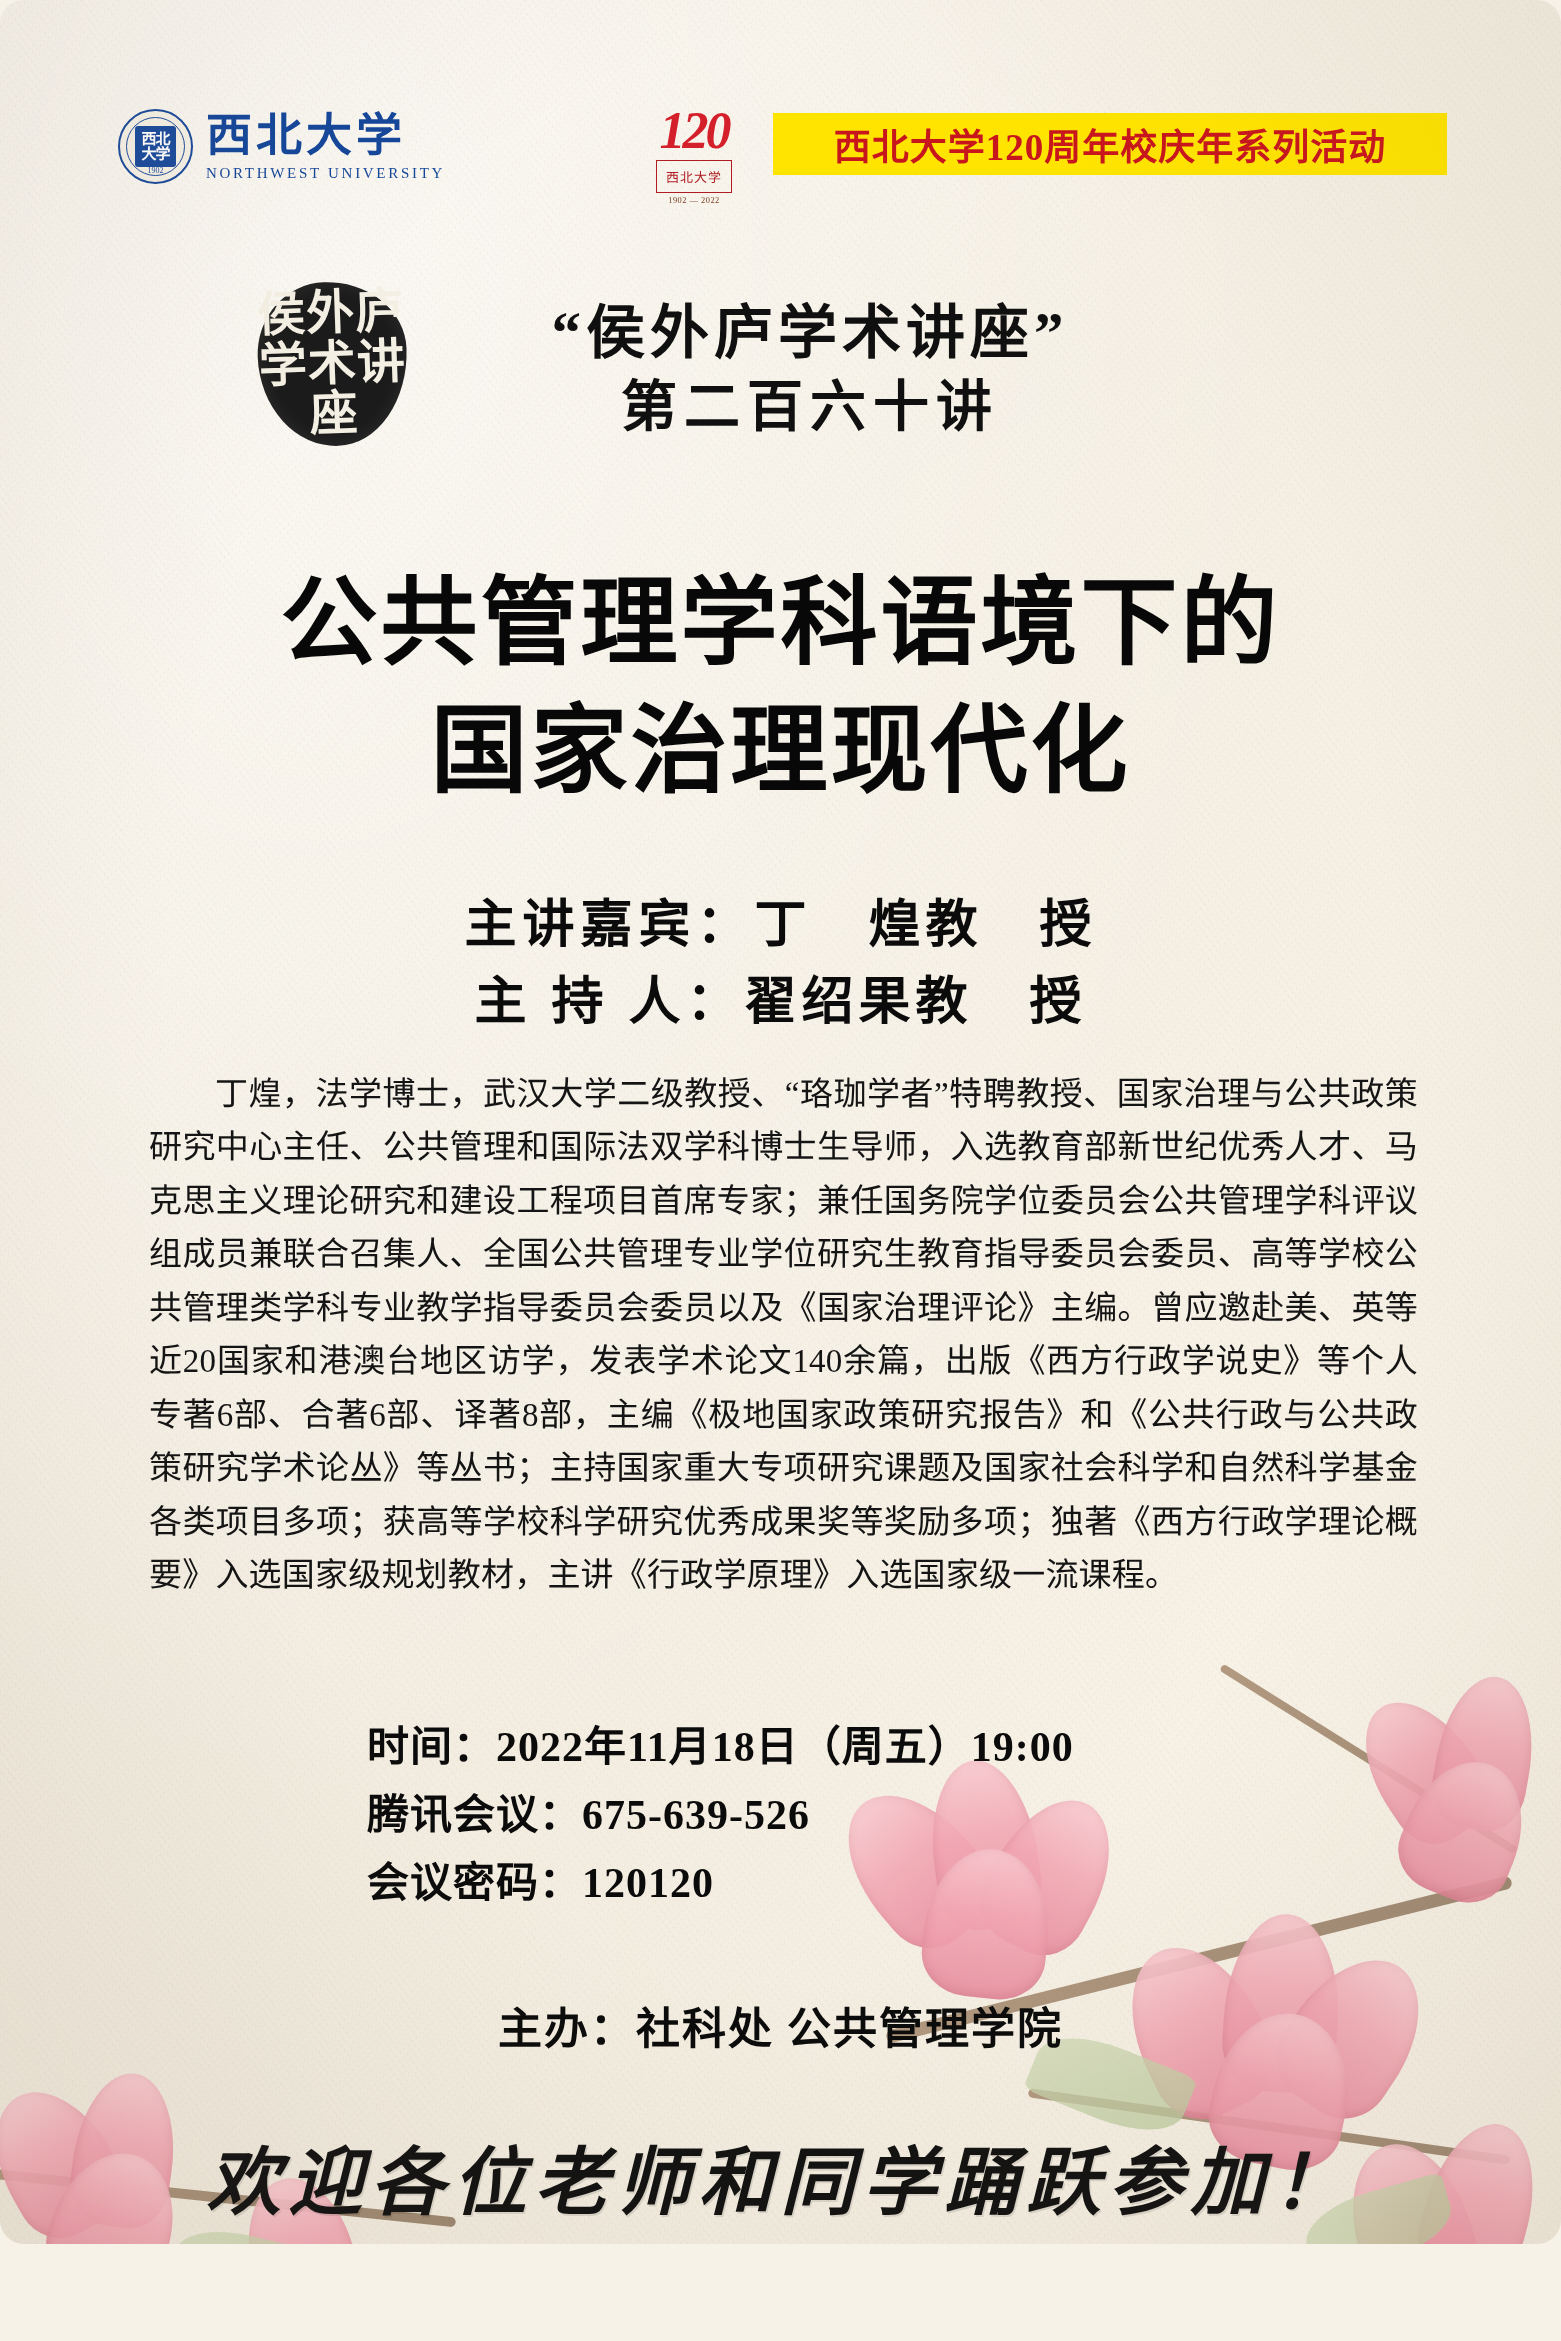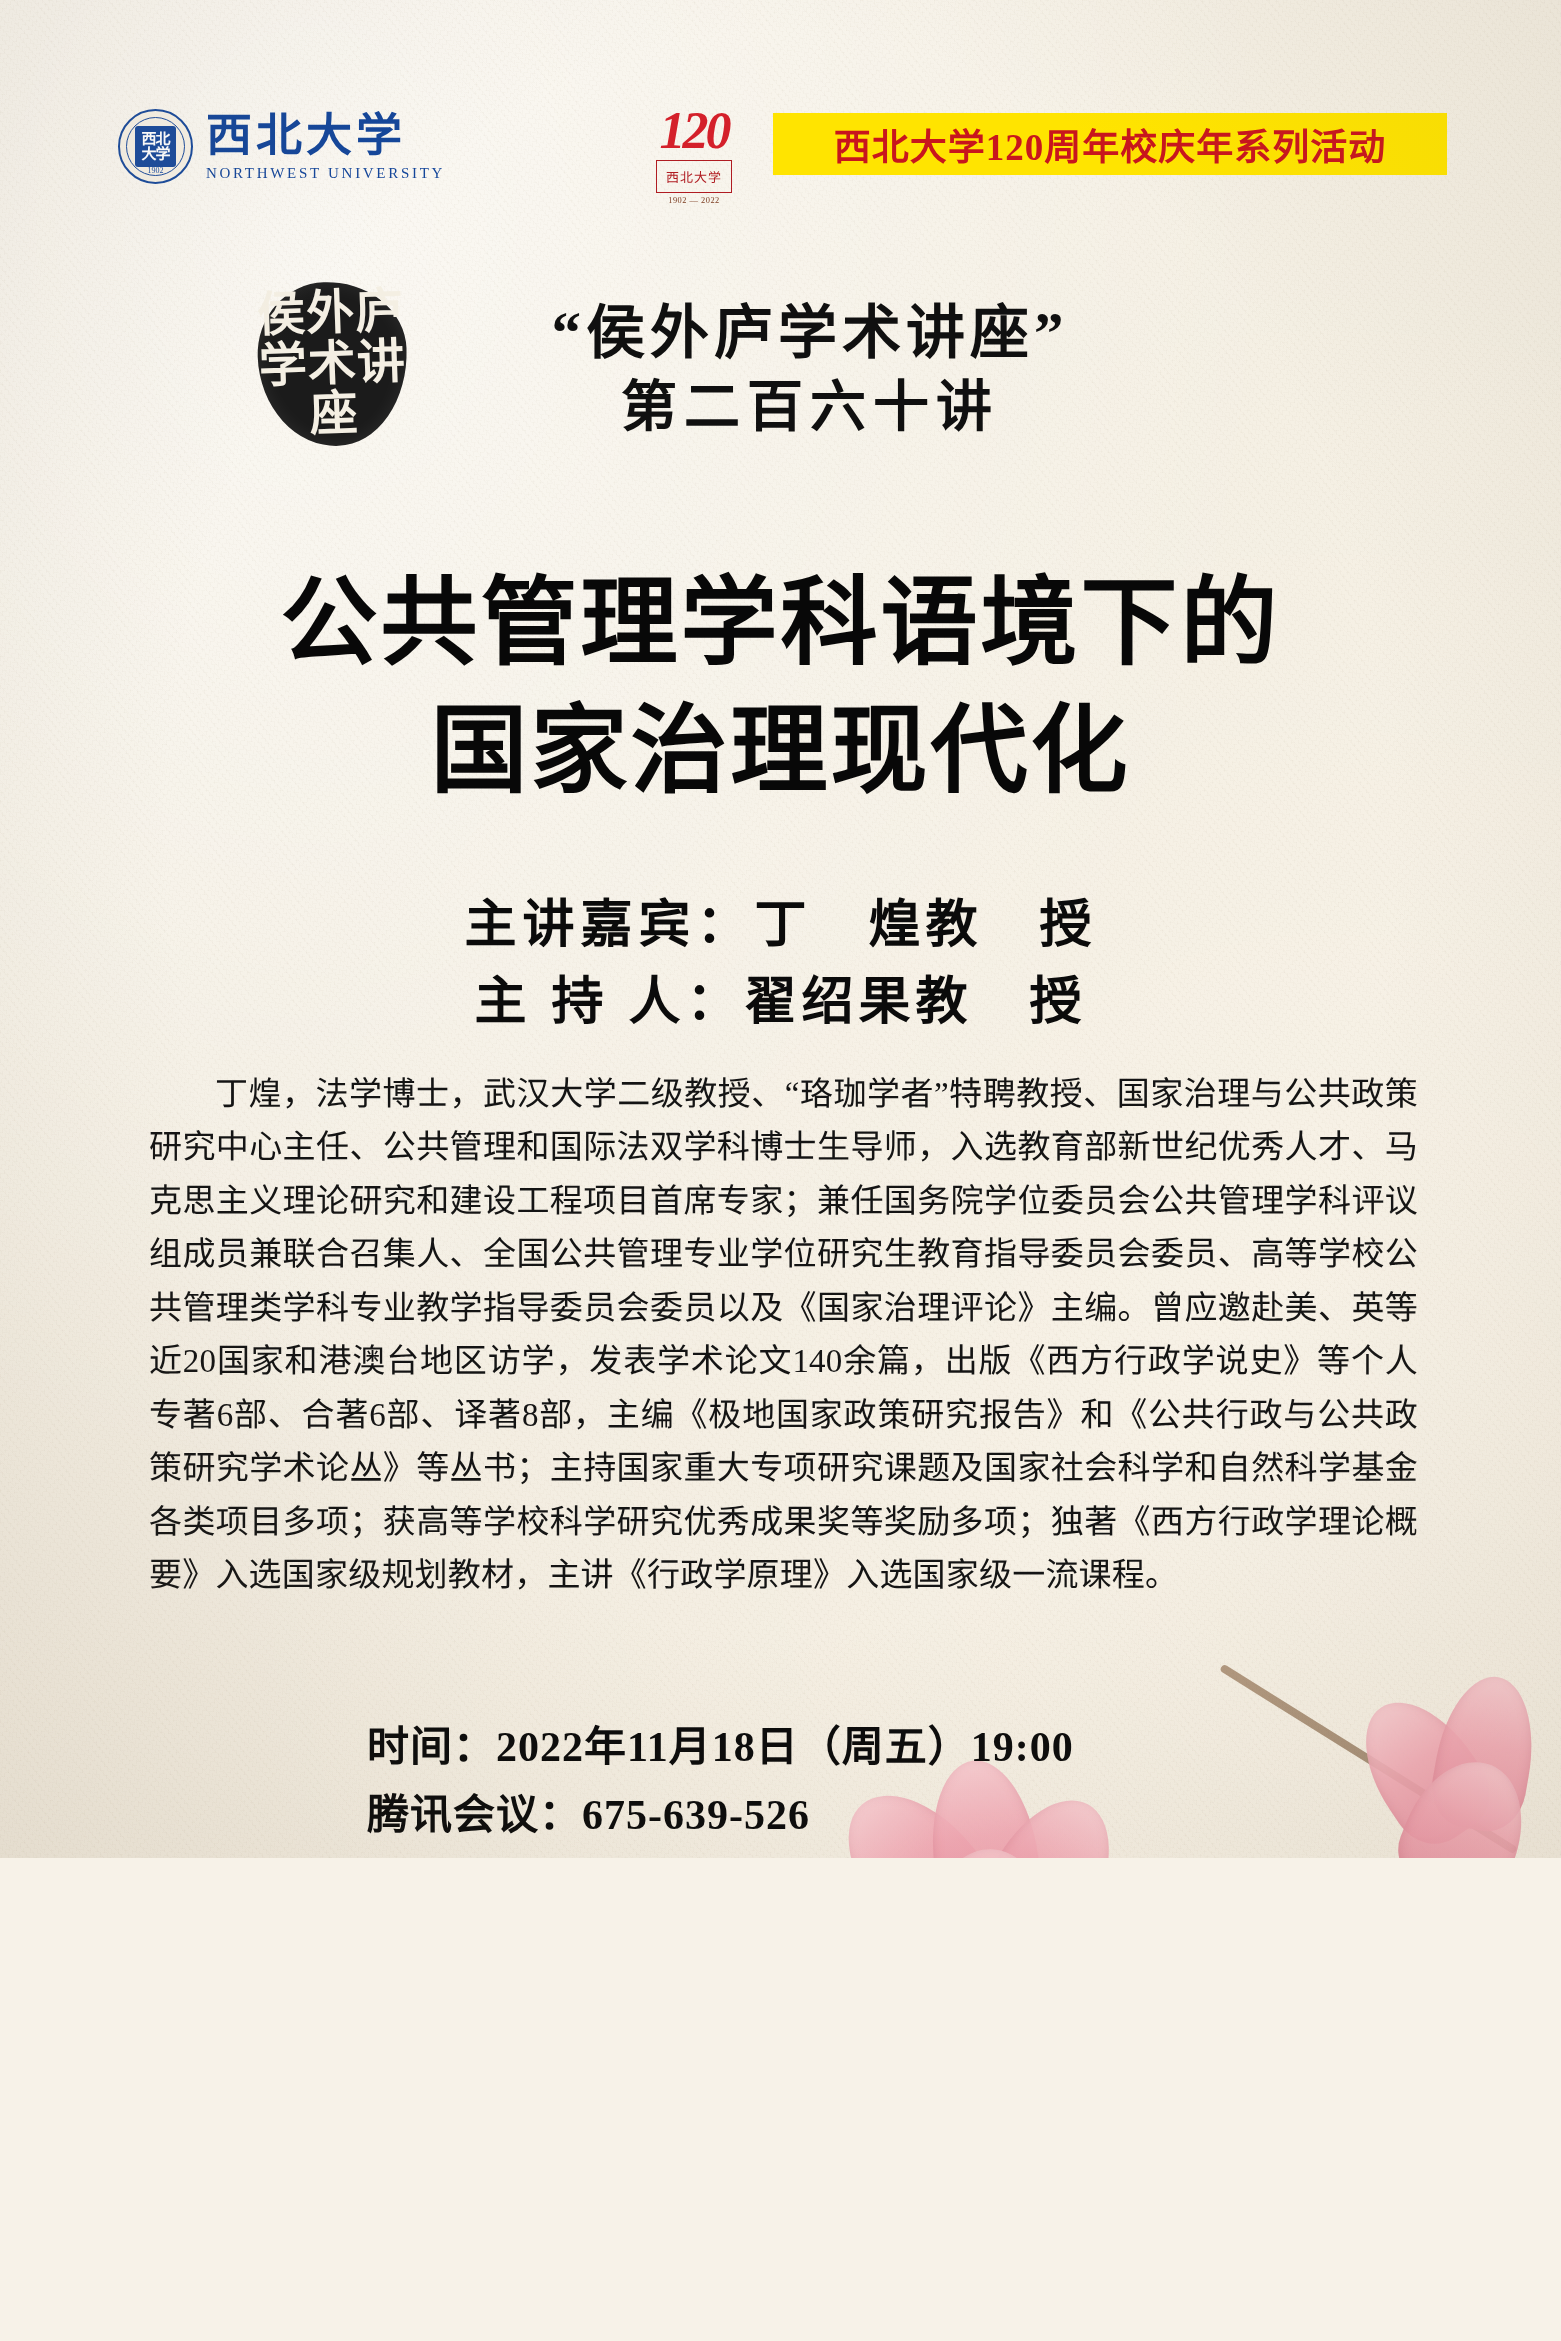--- a/index.html
+++ b/index.html
@@ -12,26 +12,27 @@
     height: 2342px;
     background: #f7f2e8;
     font-family: "Liberation Sans", sans-serif;
     overflow: hidden;
   }
 
   
   #poster {
     position: relative;
     width: 1561px;
-    height: 1858px;
+    height: 2244px;
     background:
       radial-gradient(ellipse at 20% 12%, rgba(255,255,255,0.55) 0%, rgba(255,255,255,0) 55%),
       radial-gradient(ellipse at 85% 78%, rgba(255,250,240,0.5) 0%, rgba(255,255,255,0) 60%),
       linear-gradient(160deg, #f6f1e6 0%, #f4efe3 35%, #f2ece0 65%, #efe8da 100%);
     overflow: hidden;
+    border-radius: 24px;
   }
   
   #paper-texture {
     position: absolute;
     inset: 0;
     background-image:
       repeating-linear-gradient(97deg, rgba(150,130,100,0.035) 0px, rgba(150,130,100,0.035) 0.5px, rgba(0,0,0,0) 0.5px, rgba(0,0,0,0) 3.5px),
       repeating-linear-gradient(7deg, rgba(150,130,100,0.030) 0px, rgba(150,130,100,0.030) 0.5px, rgba(0,0,0,0) 0.5px, rgba(0,0,0,0) 4.5px),
       repeating-linear-gradient(48deg, rgba(160,140,110,0.022) 0px, rgba(160,140,110,0.022) 1px, rgba(0,0,0,0) 1px, rgba(0,0,0,0) 7px);
     pointer-events: none;

